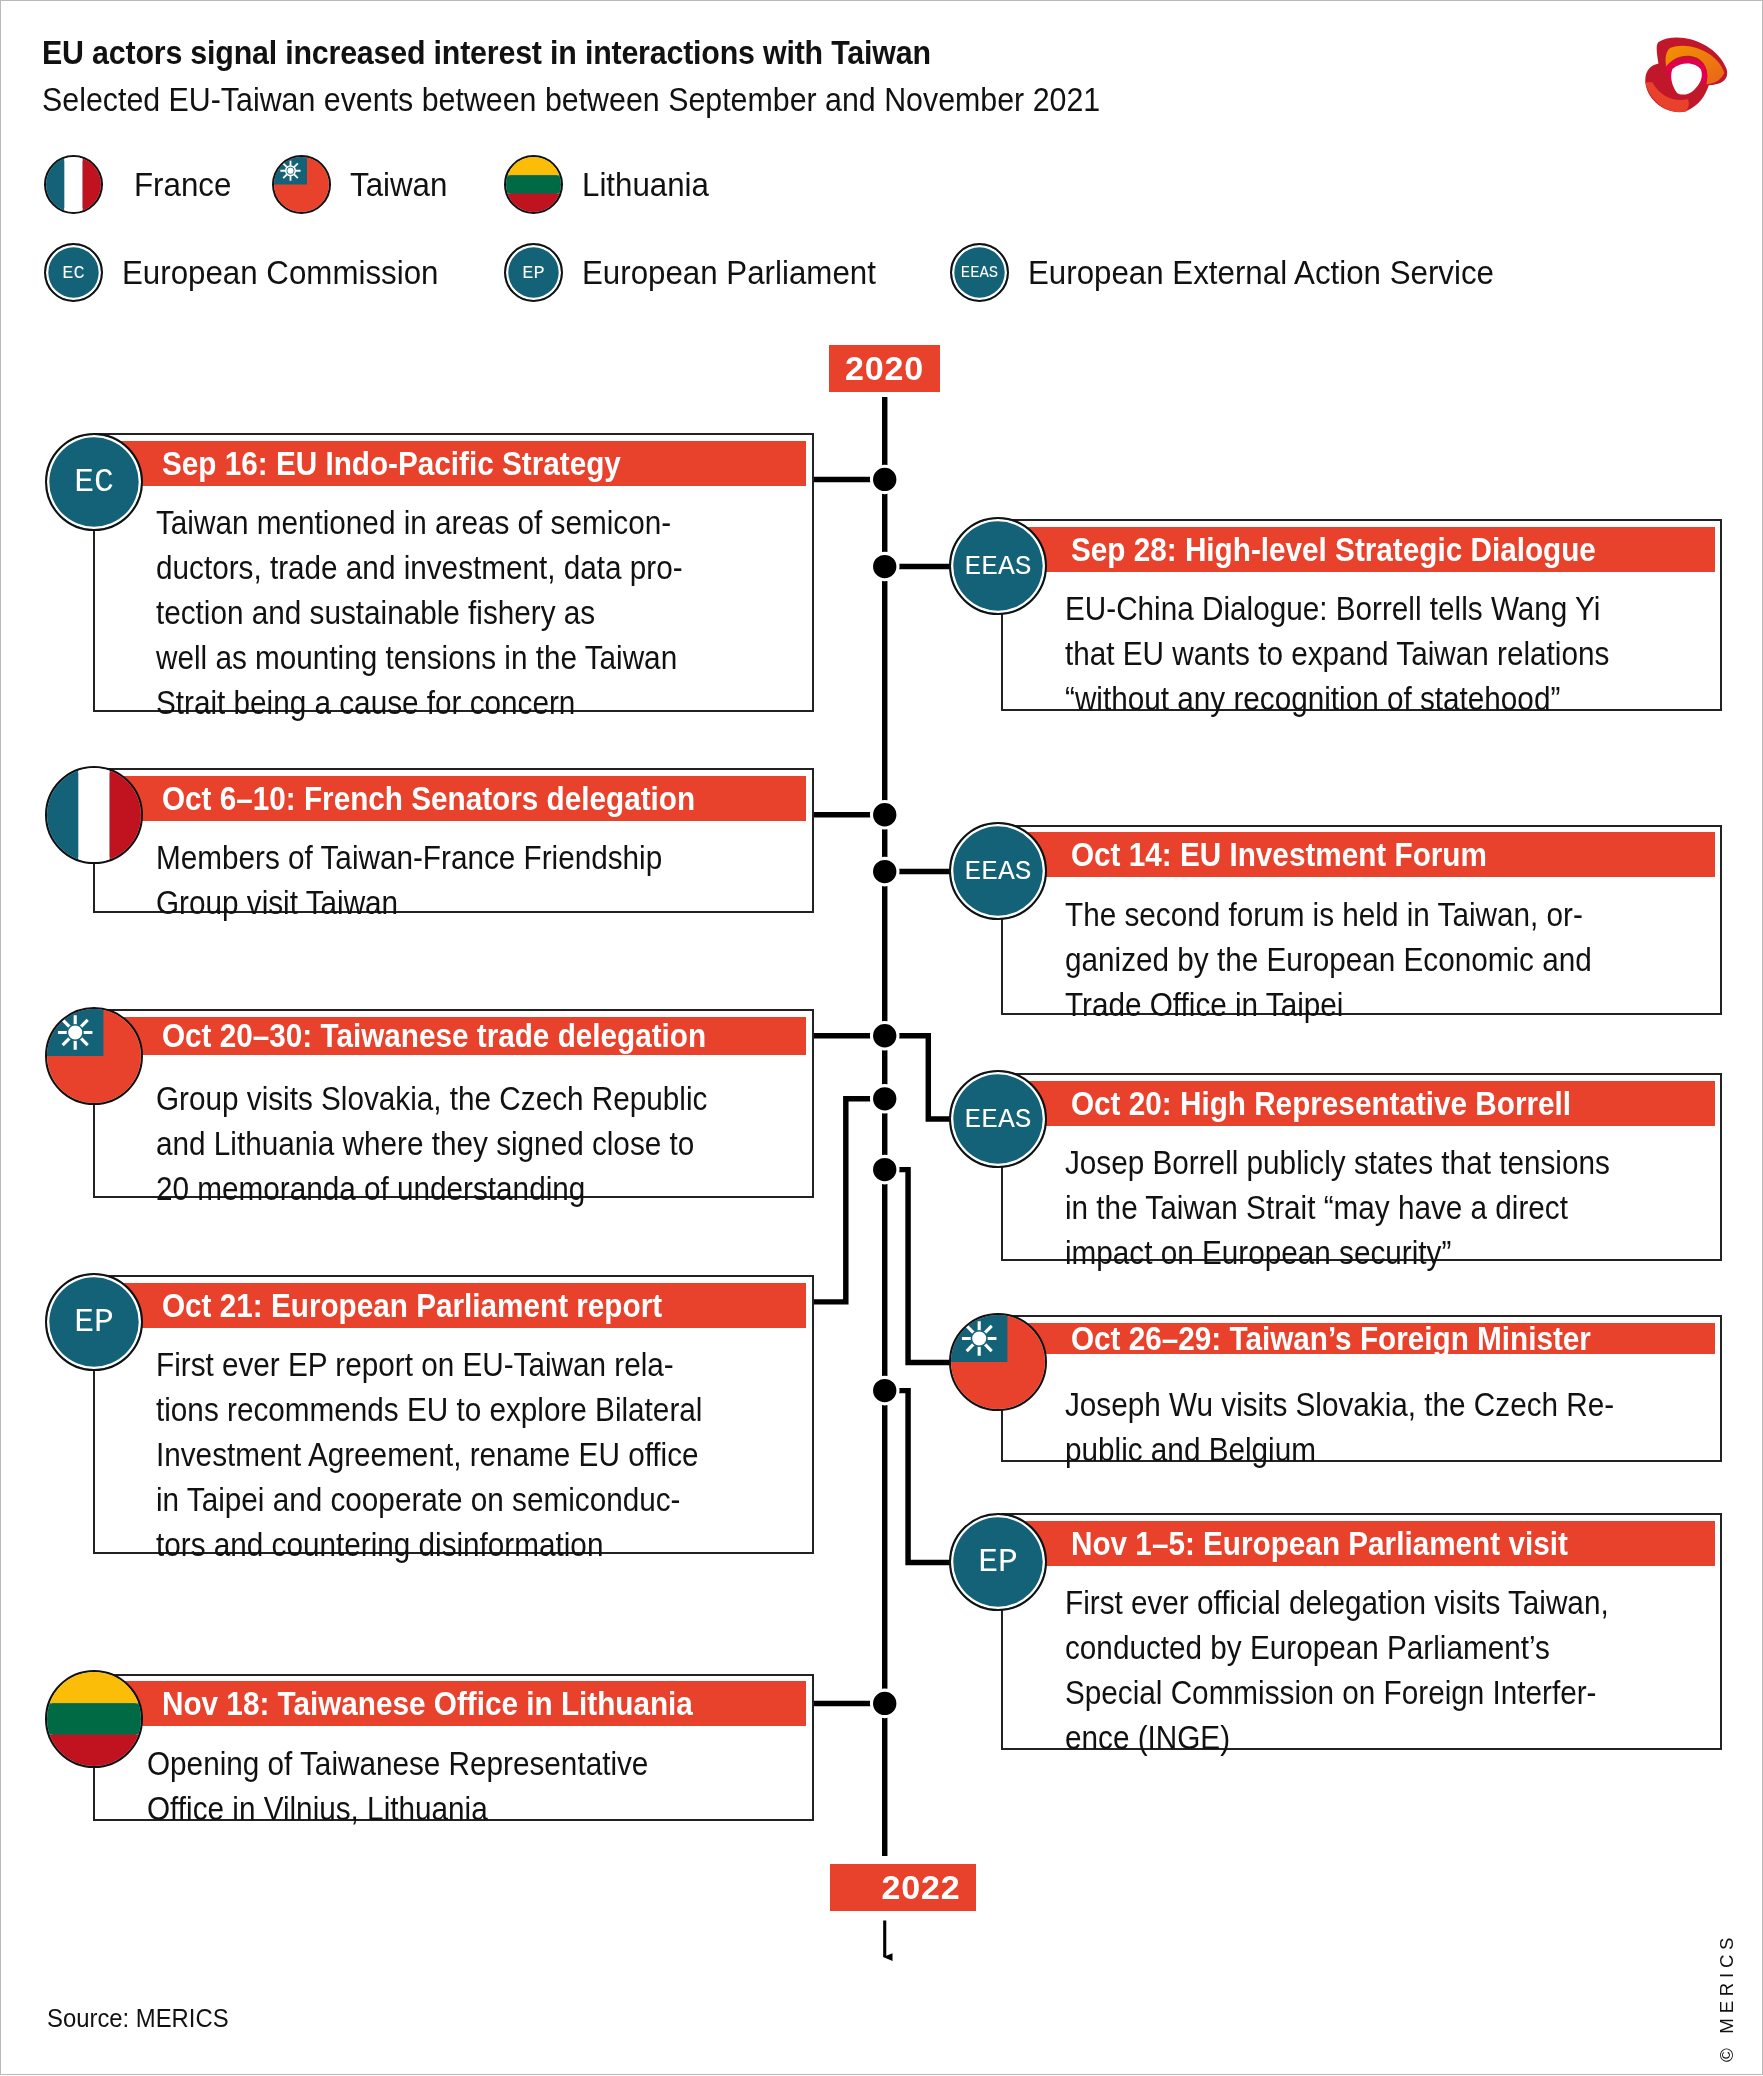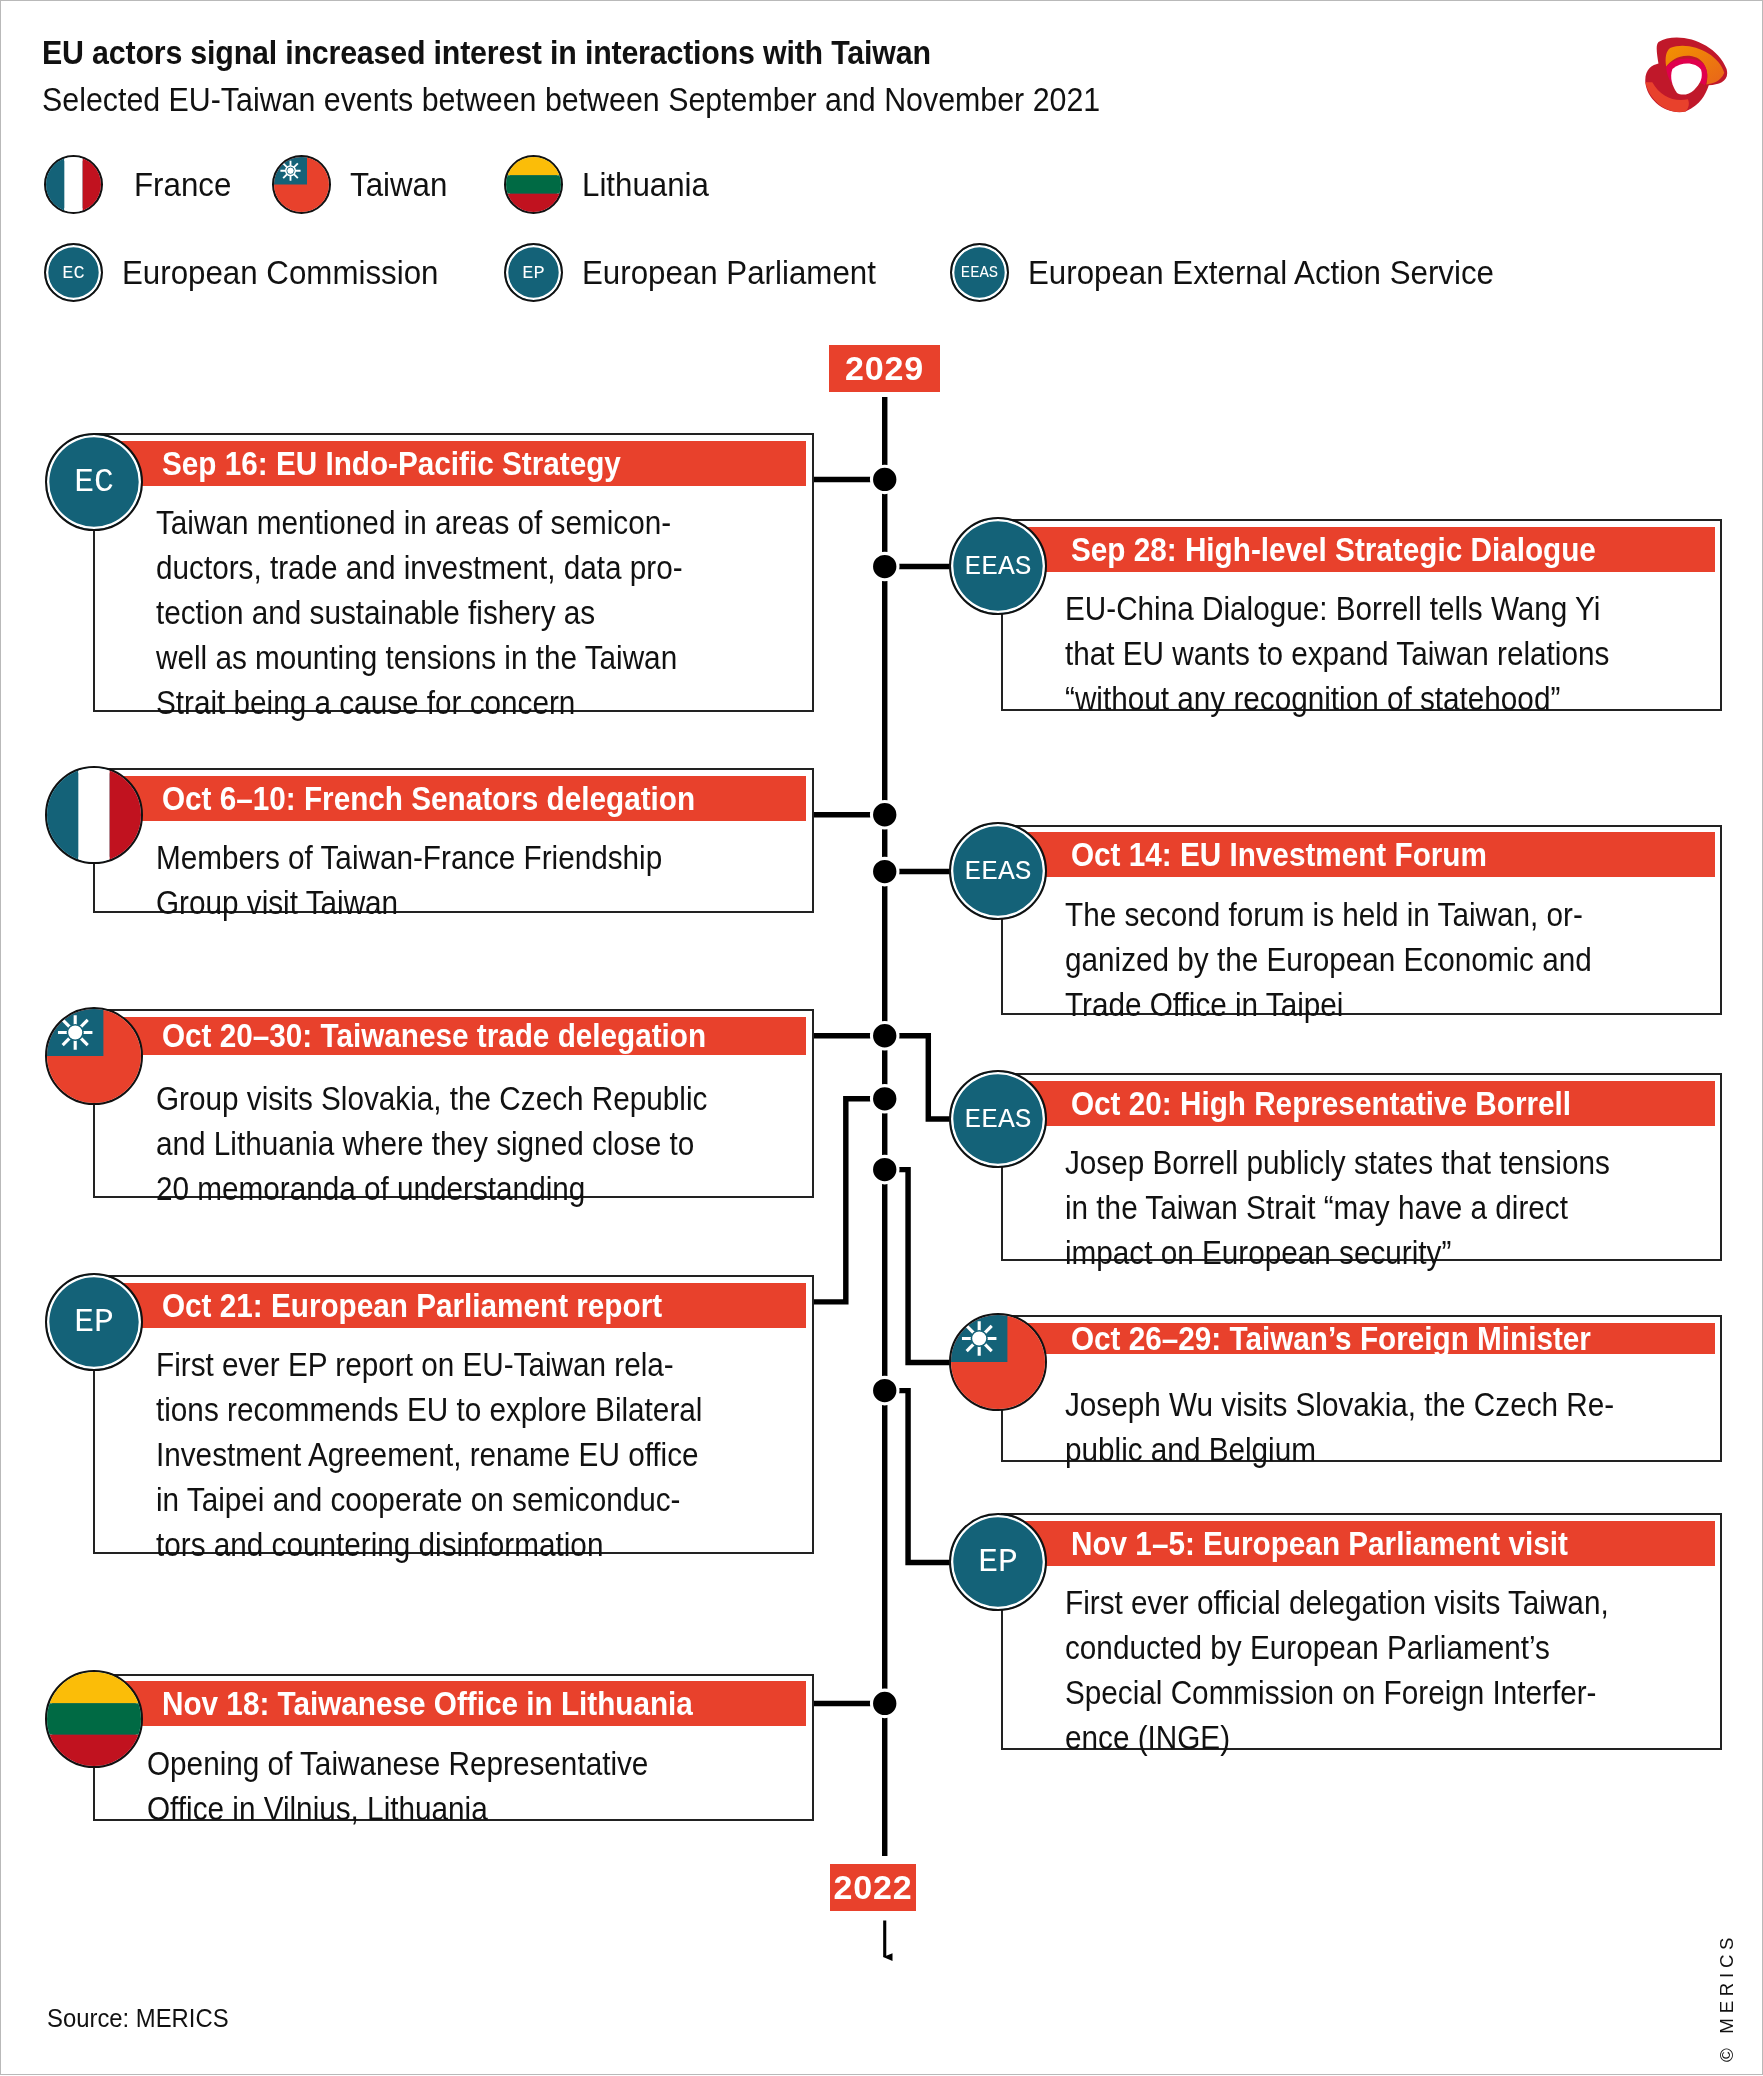--- a/index.html
+++ b/index.html
@@ -178,22 +178,22 @@
     <circle cx="1137" cy="1047" r="17"></circle>
     <circle cx="1137" cy="1120" r="17"></circle>
     <circle cx="1137" cy="1331" r="17"></circle>
     <circle cx="1137" cy="1412" r="17"></circle>
     <circle cx="1137" cy="1503" r="17"></circle>
     <circle cx="1137" cy="1787" r="17"></circle>
     <circle cx="1137" cy="2189" r="17"></circle>
   </g>
 </svg>
 
-<div class="year" style="left:829px; top:345px; width:111px; height:47px;">2029</div>
-<div class="year" style="left:830px; top:1864px; width:86px; height:47px;">2022</div>
+<div class="year" style="left:829px; top:345px; width:111px; height:47px;">2020</div>
+<div class="year" style="left:830px; top:1864px; width:110px; height:47px;padding-left:36px;">2022</div>
 
 <div id="events">
     <div class="event">
       <div class="box" style="left: 93px; top: 433px; width: 721px; height: 279px;"></div>
       <div class="head" style="left: 95px; top: 441px; width: 711px; height: 45px; padding-left: 67px;">
         <span>Sep 16: EU Indo-Pacific Strategy</span>
       </div>
       <div class="body" style="left: 156px; top: 489px;">
         <div>Taiwan mentioned in areas of semicon-</div>
         <div>ductors, trade and investment, data pro-</div>

